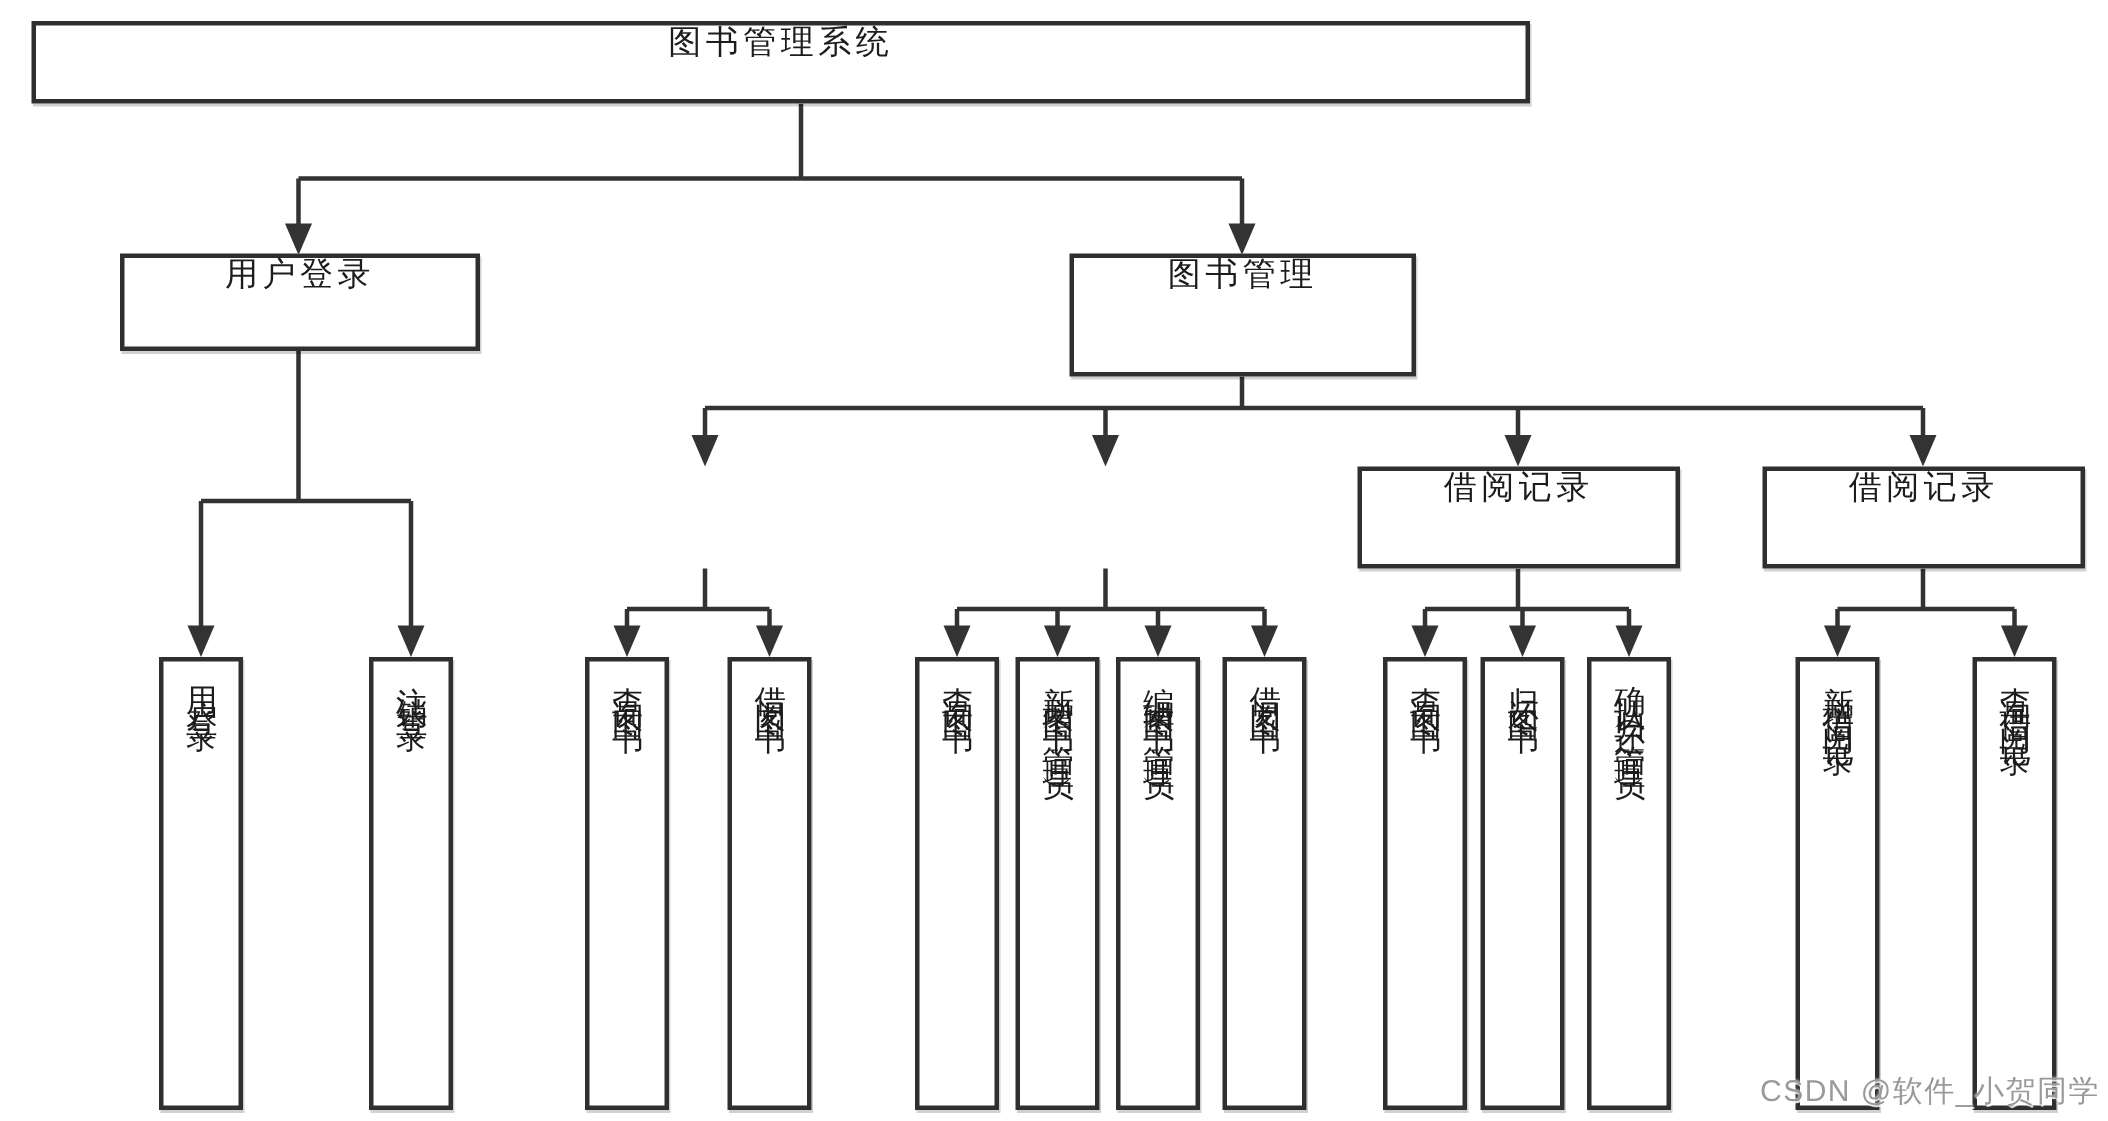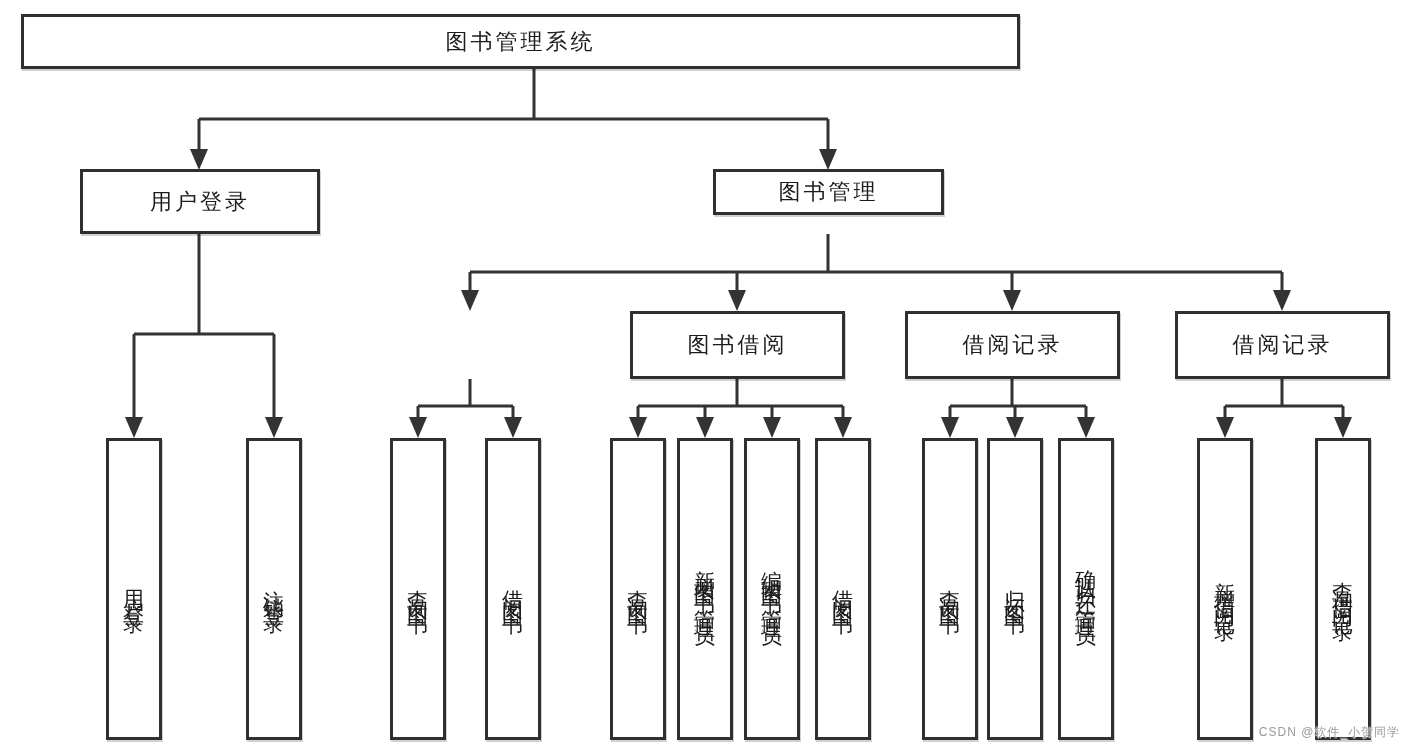--- a/index.html
+++ b/index.html
@@ -9,30 +9,30 @@
   html,body{margin:0;padding:0;}
   body{background:var(--background);font-family:"Liberation Sans","DejaVu Sans",sans-serif;}
   #canvas{position:relative;width:1405px;height:747px;background:var(--background);overflow:hidden;}
   #edges{position:absolute;left:0;top:0;width:1405px;height:747px;}
   #edges .ln{stroke:var(--line);stroke-width:3;fill:none;}
   #edges .ar{fill:var(--line);stroke:none;}
   .node{
     position:absolute;box-sizing:border-box;background:var(--box_fill);
     border:3px solid var(--box_border);
     box-shadow:1px 2px 0 rgba(0,0,0,0.18);
-    display:flex;align-items:center;justify-content:center;
+    display:flex;justify-content:center;
     color:var(--text);
   }
   .node.h .label{font-size:22px;letter-spacing:3px;white-space:nowrap;line-height:1;}
   .node.v .label{
     writing-mode:vertical-rl;font-size:21px;letter-spacing:8px;line-height:1;
   }
   #watermark{
     position:absolute;right:5px;bottom:6px;z-index:20;
-    color:var(--watermark);font-size:12px;letter-spacing:1px;
+    color:var(--watermark);font-size:20px;letter-spacing:1px;
     text-shadow:0 0 2px #fff, 1px 1px 0 rgba(255,255,255,0.8);
     white-space:nowrap;
   }
 </style>
 </head>
 <body>
 
 <div id="canvas">
 
   <svg id="edges" viewBox="0 0 1405 747" xmlns="http://www.w3.org/2000/svg">
@@ -71,27 +71,24 @@
     <polygon class="ar" points="1334,417 1352,417 1343,438"></polygon>
   </svg>
 
   <div class="node h" style="left:21px;top:14px;width:999px;height:55px">
     <span class="label">图书管理系统</span>
   </div>
 
   <div class="node h" style="left:80px;top:169px;width:240px;height:65px">
     <span class="label">用户登录</span>
   </div>
-  <div class="node h" style="left:713px;top:169px;width:231px;height:46px">
+  <div class="node h" style="left:713px;top:169px;width:231px;height:82px">
     <span class="label">图书管理</span>
   </div>
 
-  <div class="node h" style="left:630px;top:311px;width:215px;height:68px">
-    <span class="label">图书借阅</span>
-  </div>
   <div class="node h" style="left:905px;top:311px;width:215px;height:68px">
     <span class="label">借阅记录</span>
   </div>
   <div class="node h" style="left:1175px;top:311px;width:215px;height:68px">
     <span class="label">借阅记录</span>
   </div>
 
   <div class="node v" style="left:106px;top:438px;width:56px;height:302px">
     <span class="label">用户登录</span>
   </div>

